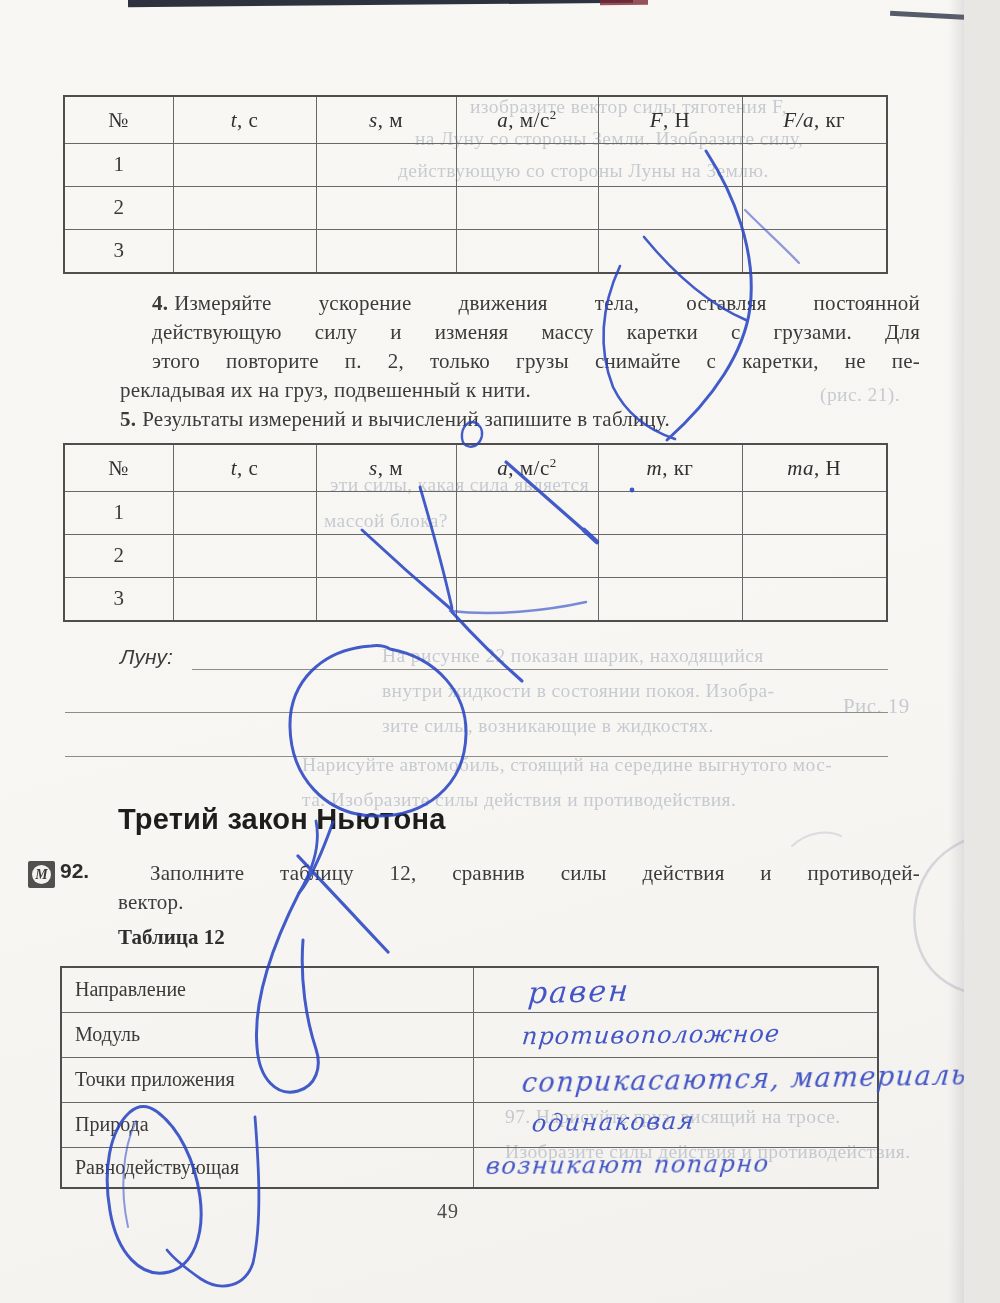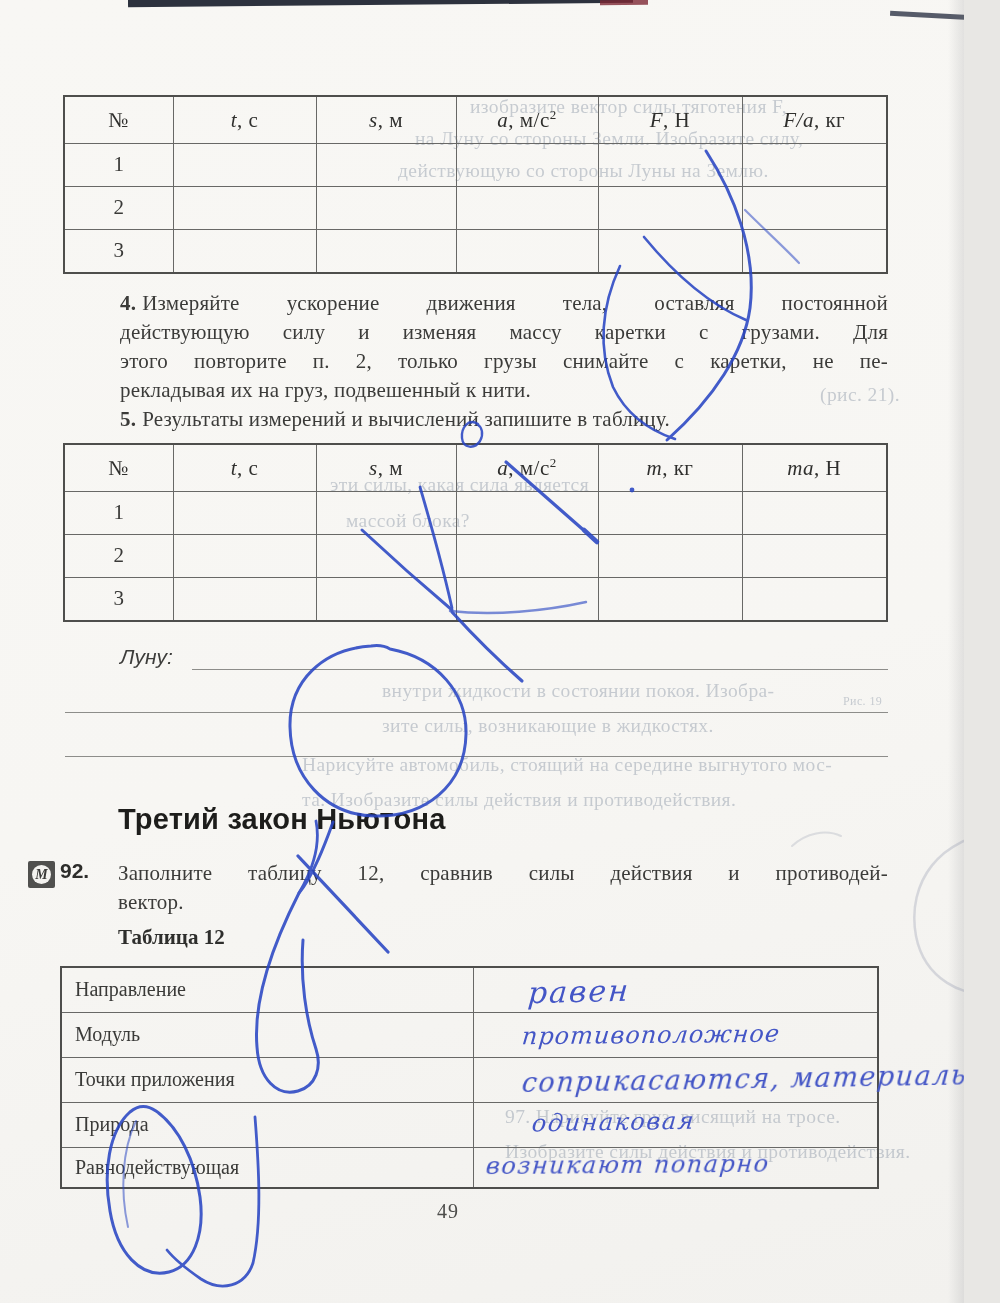--- a/index.html
+++ b/index.html
@@ -19,21 +19,21 @@
   table.tbl { border:2px solid #4e4e4c; }
   td.hcell { text-align:center; vertical-align:middle;
     font:21px "Liberation Serif", serif; color:#2f2f2d; letter-spacing:.5px; }
   td.hcell i { font-style:italic; }
   td.hcell sup { font-size:13px; }
   td.ncell { text-align:center; vertical-align:middle;
     font:21px "Liberation Serif", serif; color:#3a3a38; }
 
   .bodyline { position:absolute; left:120px; width:768px;
     font:21px/29px "Liberation Serif", serif; color:#3b3b39; letter-spacing:.2px; z-index:2; }
-  .just { text-align:justify; text-align-last:justify; }
+  .just { text-align:justify; text-align-last:justify;margin-left:32px; }
   .bodyline b { padding-right:6px; }
 
   .vyvod { position:absolute; left:120px; top:645px;
     font:italic 21px "Liberation Sans", sans-serif; color:#3d3d3b; z-index:2; }
   .rule { position:absolute; height:0; border-top:1.5px solid #8d8d8a; z-index:2; }
 
   .heading { position:absolute; left:118px; top:803px;
     font:bold 29px "Liberation Sans", sans-serif; color:#1d1d1b; letter-spacing:.2px; z-index:2; }
 
   .m-badge { position:absolute; left:28px; top:861px; width:27px; height:27px;
@@ -48,21 +48,21 @@
 
   table.t12 td.lab { font:20px "Liberation Serif", serif; color:#3a3a38;
     padding-left:13px; vertical-align:middle; }
 
   .pagenum { position:absolute; left:437px; top:1200px;
     font:20px "Liberation Serif", serif; color:#4d4d4b; letter-spacing:1px; z-index:2; }
 
   
   .ghost { position:absolute; font:19.5px "Liberation Serif", serif; color:#96a0ae;
     opacity:.5; filter:blur(.55px); letter-spacing:.4px; white-space:nowrap; z-index:1; }
-  .ghost.sm { font-size:12px;text-align:center; }
+  .ghost.sm { font-size:21px;text-align:center; }
 
   
   .hand { position:absolute; font-family:"DejaVu Serif", serif; font-style:italic;
     color:#4456c6; white-space:nowrap; z-index:6; }
 
   svg.scribbles { position:absolute; left:0; top:0; z-index:5; pointer-events:none; }
 </style>
 </head>
 <body>
 
@@ -71,21 +71,22 @@
   <div class="strip" style="left:128px; top:-3px; width:505px; height:8px; background:#2d323e; transform:rotate(-0.5deg);"></div>
   <div class="strip" style="left:600px; top:0; width:48px; height:5px; background:#7d2834; opacity:.8; transform:rotate(-0.6deg);"></div>
   <div class="strip" style="left:890px; top:14px; width:120px; height:5px; background:#3a4050; opacity:.85; transform:rotate(3.2deg);"></div>
   <div class="edge-right"></div>
 
   <div class="ghost" style="left:470px; top:96px;">изобразите вектор силы тяготения F,</div>
   <div class="ghost" style="left:415px; top:128px;">на Луну со стороны Земли. Изобразите силу,</div>
   <div class="ghost" style="left:398px; top:160px;">действующую со стороны Луны на Землю.</div>
   <div class="ghost" style="left:820px; top:384px;">(рис. 21).</div>
   <div class="ghost" style="left:330px; top:474px;">эти силы, какая сила является</div>
-  <div class="ghost" style="left:346px; top:510px;">массой блока?</div>
+  <div class="ghost" style="left:324px; top:510px;">массой блока?</div>
+  <div class="ghost" style="left:382px; top:645px;">На рисунке 22 показан шарик, находящийся</div>
   <div class="ghost" style="left:382px; top:680px;">внутри жидкости в состоянии покоя. Изобра-</div>
   <div class="ghost" style="left:382px; top:715px;">зите силы, возникающие в жидкостях.</div>
   <div class="ghost" style="left:302px; top:754px;">Нарисуйте автомобиль, стоящий на середине выгнутого мос-</div>
   <div class="ghost" style="left:302px; top:789px;">та. Изобразите силы действия и противодействия.</div>
   <div class="ghost sm" style="left:843px; top:694px;">Рис. 19</div>
   <div class="ghost" style="left:505px; top:1106px;">97. Нарисуйте груз, висящий на тросе.</div>
   <div class="ghost" style="left:505px; top:1141px;">Изобразите силы действия и противодействия.</div>
 
   <table class="tbl" style="left:63px; top:95px; width:823px;">
     <colgroup>

